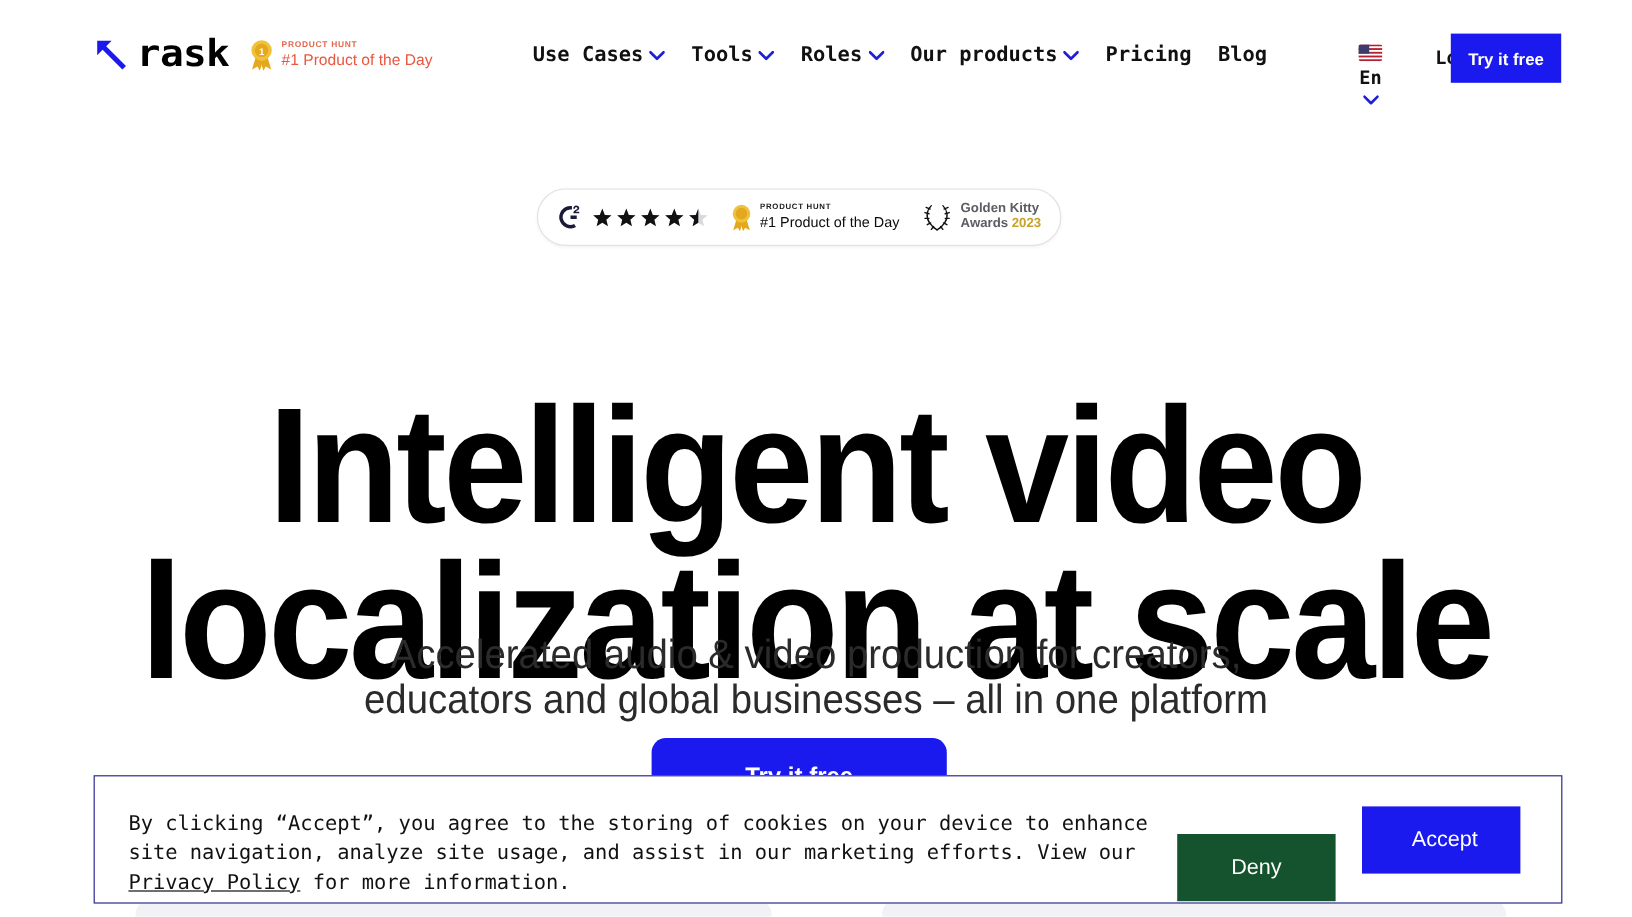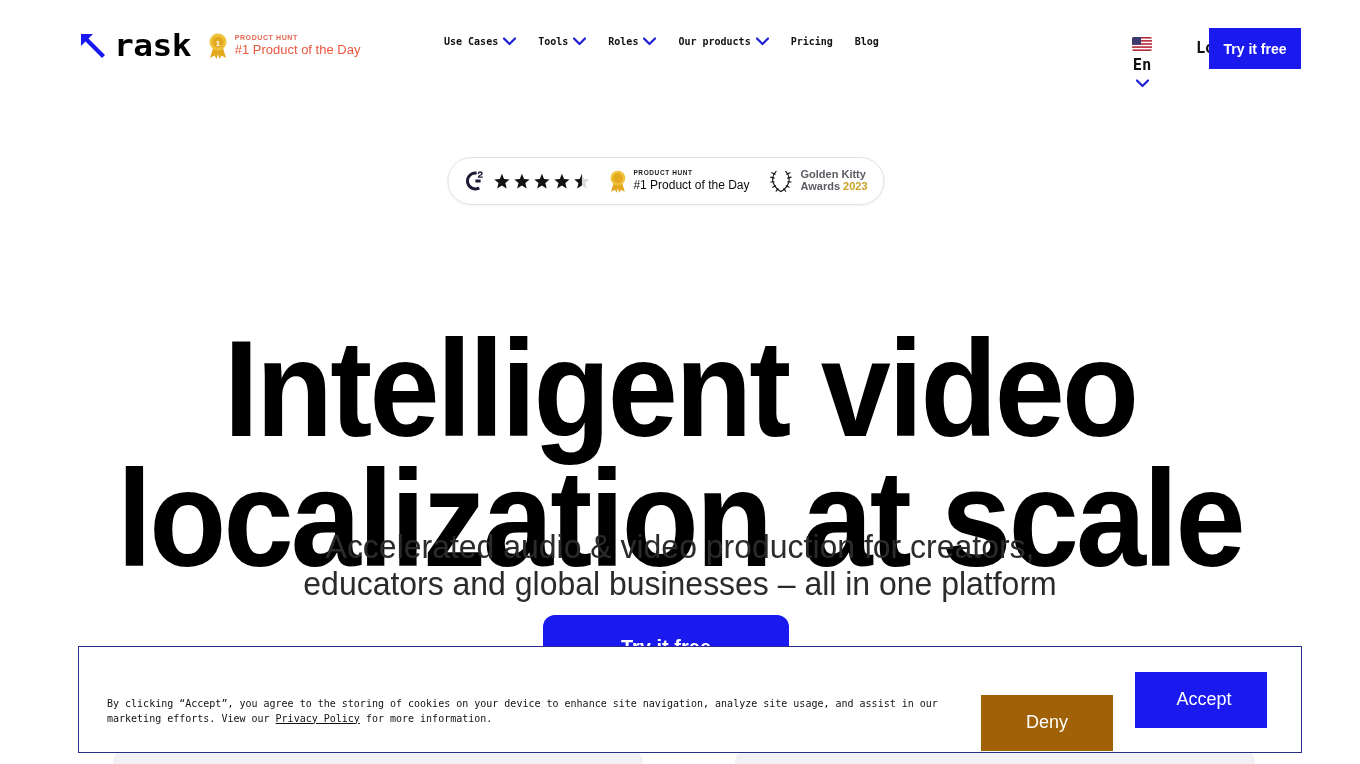--- a/index.html
+++ b/index.html
@@ -32,21 +32,21 @@
   .ph-kicker {
     font-size: 7px; font-weight: 700; letter-spacing: 0.6px;
     color: #e36750; text-transform: uppercase; display:block;
   }
   .ph-title { font-size: 13px; font-weight: 400; color: #e9573f; display:block; margin-top:2px;}
 
   .nav {
     position: absolute; left: 444px; top: 36px;
     display: flex; align-items: center; gap: 22px;
     font-family: "DejaVu Sans Mono", monospace;
-    font-size: 10px; font-weight: 700; color: #111;
+    font-size: 17px; font-weight: 700; color: #111;
   }
   .nav-item { display: flex; align-items: center; gap: 5px; cursor: pointer; white-space: nowrap; }
   .chev { width: 13px; height: 9px; display:block; }
   .lang {
     display: flex; align-items: center; gap: 5px; cursor: pointer;
     font-family: "DejaVu Sans Mono", monospace; font-size: 15.5px; font-weight: 700; color:#111;
     position: absolute; right: 208px; top: 37px; flex-direction: column;
   }
   .flag { width: 20px; height: 14px; display:block; border-radius:2px; overflow:hidden; }
   .login {
@@ -119,28 +119,28 @@
   .cookie {
     position: absolute; left: 78px; top: 646px;
     width: 1224px; height: 107px;
     background: #fff; border: 1px solid #2b2b8c;
     display: flex; align-items: center; padding: 0 28px;
     z-index: 20;
   }
   .cookie-text {
     flex: 1;
     font-family: "DejaVu Sans Mono", monospace;
-    font-size: 10px; line-height: 1.42; color: #111;
+    font-size: 17px; line-height: 1.42; color: #111;
     max-width: 860px;
     margin-top: 24px;
   }
   .cookie-text a { color: #111; text-decoration: underline; }
   .cookie-actions { display: flex; align-items: center; gap: 22px; margin-left: 14px; }
   .btn-deny {
-    width: 132px; height: 56px; background: #a16207; color: #fff; border: none;
+    width: 132px; height: 56px; background: #14532d; color: #fff; border: none;
     font-family: "Liberation Sans", sans-serif; font-size: 18px; cursor: pointer; margin-top: 46px;
   }
   .btn-accept {
     width: 132px; height: 56px; background: #1a1aee; color: #fff; border: none;
     font-family: "Liberation Sans", sans-serif; font-size: 18px; cursor: pointer; padding-left: 12px;
   }
 </style>
 </head>
 <body>
 

